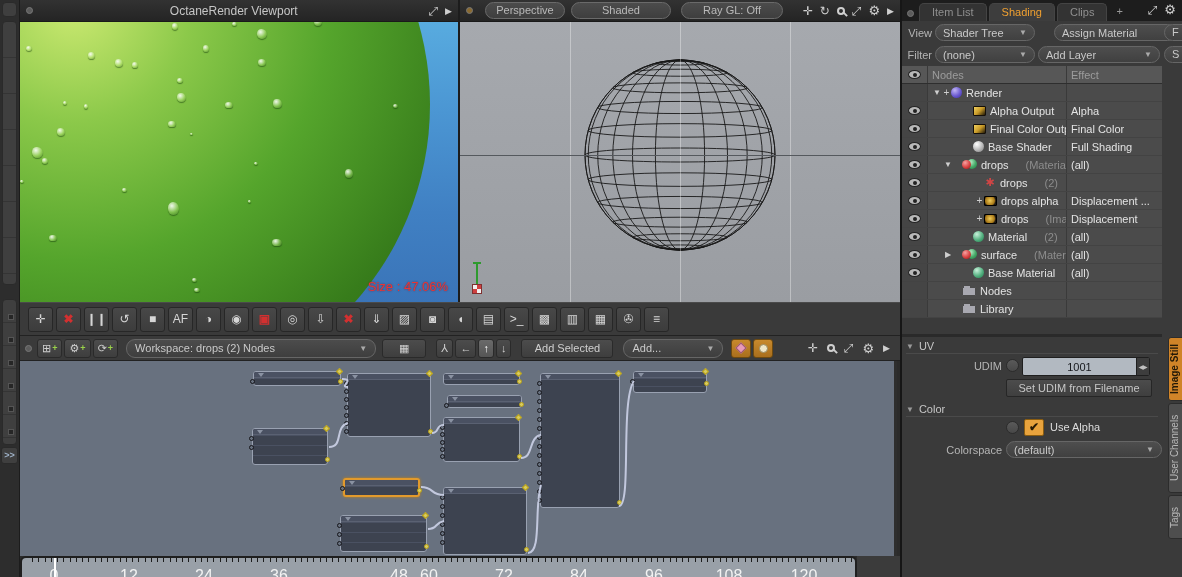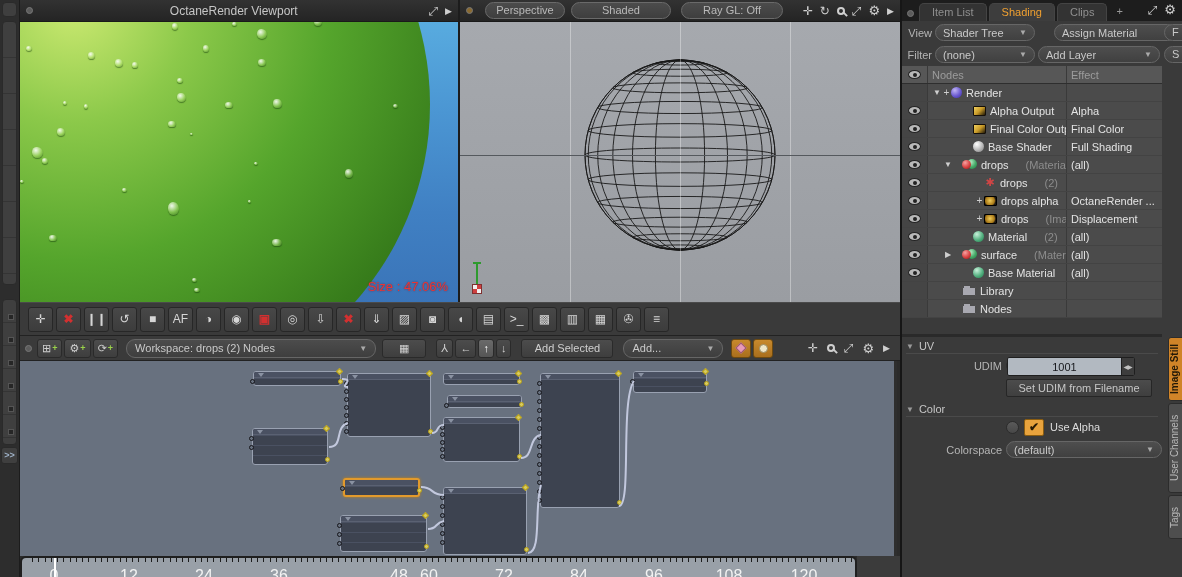--- a/index.html
+++ b/index.html
@@ -145,21 +145,21 @@
   .ic-gearred { color:#d04545; font-size:11px; line-height:11px; width:12px; text-align:center; }
   .ic-folder { width:14px; height:9px; background:#a8a8b0; border:1px solid #4a4a4a; border-radius:1px; position:relative; margin-top:2px; }
   .ic-folder::before { content:''; position:absolute; left:0; top:-3px; width:6px; height:2px; background:#a8a8b0; border:1px solid #4a4a4a; border-bottom:none; }
 
   
   .sec-bar { position:absolute; left:4px; width:252px; height:15px; color:#c6c6c6; font-size:11px; display:flex; align-items:center;
              border-bottom:1px solid #4a4a4a; }
   .sec-bar .tri { font-size:8px; color:#9a9a9a; margin-right:5px; }
   .form-label { position:absolute; text-align:right; color:#b5b5b5; font-size:11px; width:95px; left:5px; }
   .mini-circle { position:absolute; width:13px; height:13px; border-radius:50%; background:linear-gradient(#5a5a5a,#484848); border:1px solid #2c2c2c; }
-  .udim-field { position:absolute; left:105px; width:128px; height:19px; background:#b2b9c1; border:1px solid #1f1f1f; border-radius:2px;
+  .udim-field { position:absolute; left:120px; width:128px; height:19px; background:#b2b9c1; border:1px solid #1f1f1f; border-radius:2px;
                 color:#16181c; font-size:11px; display:flex; align-items:center; }
   .udim-field .val { flex:1; text-align:center; }
   .udim-step { width:13px; height:17px; background:#3d3d3d; color:#c0c0c0; font-size:6px; display:flex; align-items:center; justify-content:center; border-left:1px solid #1f1f1f; }
   .btn-wide { position:absolute; left:104px; width:146px; height:18px; background:linear-gradient(#4c4c4c,#3f3f3f); border:1px solid #262626;
               border-radius:2px; color:#c6c6c6; font-size:11px; text-align:center; line-height:16px; }
   .checkbox { position:absolute; left:122px; width:20px; height:17px; background:#e8a33d; border:1px solid #8a5c10; border-radius:2px;
               color:#2a1c05; font-weight:bold; font-size:12px; text-align:center; line-height:15px; }
   .cs-dd { position:absolute; left:104px; width:156px; }
   .partial-pill { position:absolute; left:262px; width:26px; height:17px; background:linear-gradient(#4e4e4e,#404040); border:1px solid #666;
                   border-radius:9px 0 0 9px; color:#c9c9c9; font-size:11px; padding-left:7px; line-height:15px; }
@@ -749,21 +749,21 @@
           <div class="col-eye">
             <div class="eye"></div>
           </div>
           <div class="col-name" style="padding-left: 37px;">
             <span class="expander"></span>
             <span class="tplus">+</span>
             <span class="tic ic-imggold"></span>
             <span class="tname">drops alpha</span>
             <span class="suffix">(Im ...</span>
           </div>
-          <div class="col-effect">OctaneRender ...</div>
+          <div class="col-effect">Displacement ...</div>
         </div>
         <div class="trow">
           <div class="col-eye">
             <div class="eye"></div>
           </div>
           <div class="col-name" style="padding-left: 37px;">
             <span class="expander"></span>
             <span class="tplus">+</span>
             <span class="tic ic-imggold"></span>
             <span class="tname">drops</span>
@@ -808,31 +808,31 @@
             <span class="tname">Base Material</span>
           </div>
           <div class="col-effect">(all)</div>
         </div>
         <div class="trow">
           <div class="col-eye"></div>
           <div class="col-name" style="padding-left: 15px;">
             <span class="expander"></span>
             <span class="tplus"></span>
             <span class="tic ic-folder"></span>
-            <span class="tname">Library</span>
+            <span class="tname">Nodes</span>
           </div>
           <div class="col-effect"></div>
         </div>
         <div class="trow">
           <div class="col-eye"></div>
           <div class="col-name" style="padding-left: 15px;">
             <span class="expander"></span>
             <span class="tplus"></span>
             <span class="tic ic-folder"></span>
-            <span class="tname">Nodes</span>
+            <span class="tname">Library</span>
           </div>
           <div class="col-effect"></div>
         </div>
       </div>
 
     <div style="position:absolute;left:0;top:334px;width:260px;height:3px;background:#2a2a2a;"></div>
 
     <div class="sec-bar" style="top:339px;">
       <span class="tri">▼</span>
       <span>UV</span>

